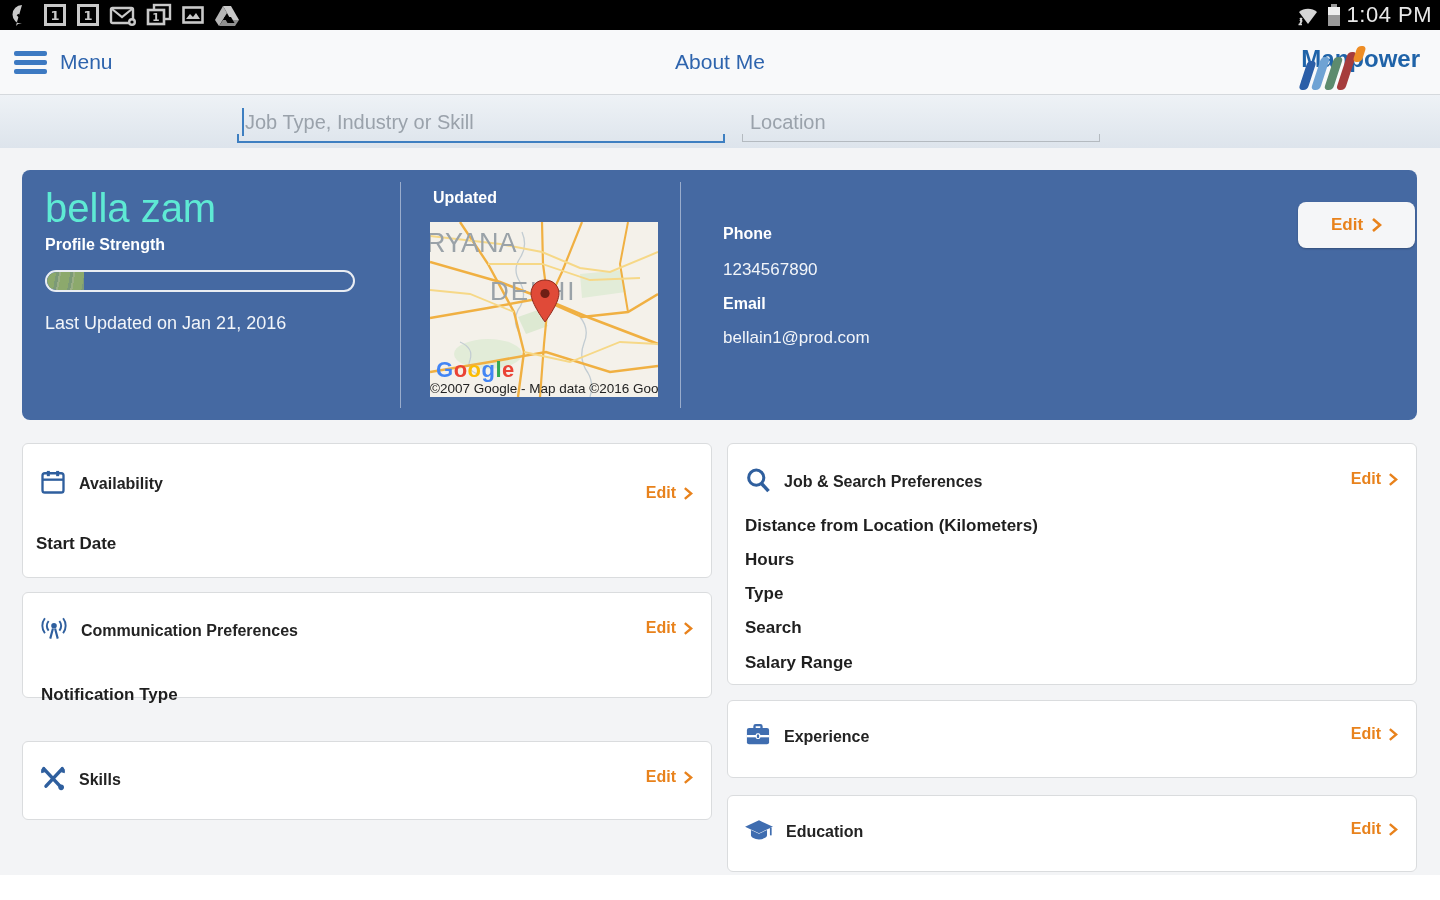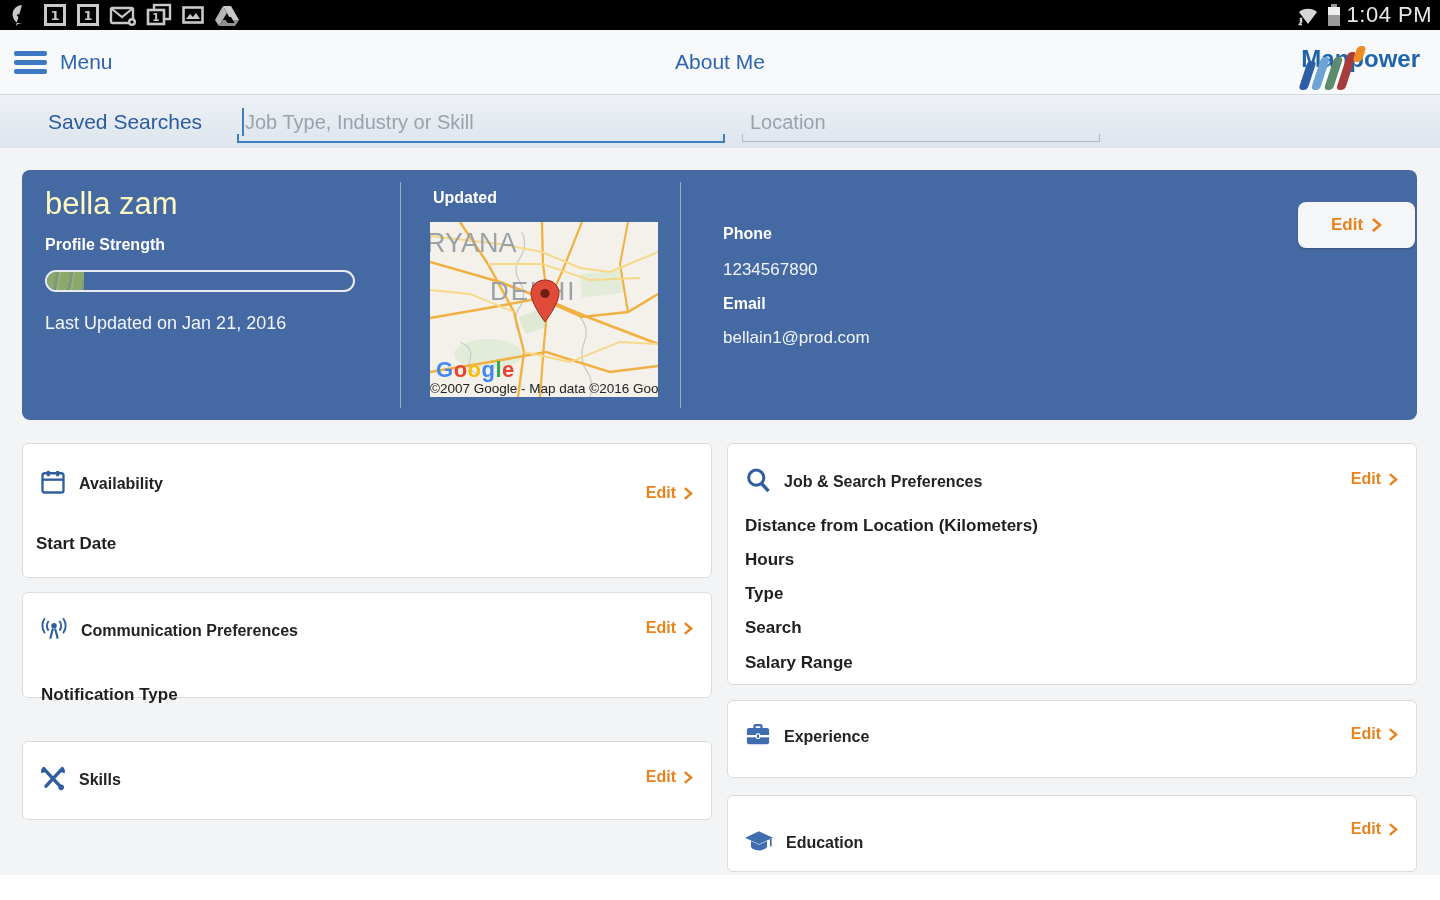--- a/index.html
+++ b/index.html
@@ -54,21 +54,21 @@
     color:#fff;font-size:20px;font-weight:600;border:none;border-radius:4px;cursor:pointer;
     font-family:"Liberation Sans","DejaVu Sans",sans-serif;}
 
   
   .content-bg{position:absolute;left:0;top:148px;width:1440px;height:727px;background:#f3f4f6;}
 
   
   .profile-card{position:absolute;left:22px;top:170px;width:1395px;height:250px;background:#4569a2;border-radius:8px;}
   .v-div{position:absolute;top:12px;bottom:12px;width:1px;background:rgba(255,255,255,.45);}
   .vd1{left:378px;} .vd2{left:658px;}
-  .profile-name{position:absolute;left:23px;top:16px;color:#fef9c3;font-size:31px;}
+  .profile-name{position:absolute;left:23px;top:16px;color:#5eead4;font-size:40px;}
   .strength-label{position:absolute;left:23px;top:66px;color:#fff;font-size:16px;font-weight:bold;}
   .strength-bar{position:absolute;left:23px;top:100px;width:306px;height:18px;border:2px solid #e9edf3;
     border-radius:11px;overflow:hidden;}
   .strength-fill{height:100%;width:12%;border-radius:9px 0 0 9px;
     background:repeating-linear-gradient(100deg,#8ca96c 0 9px,#7c9a77 9px 12px,#9aae85 12px 14px);}
   .last-updated{position:absolute;left:23px;top:143px;color:#f2f5f9;font-size:18px;}
   .address-label{position:absolute;left:411px;top:19px;color:#fff;font-size:16px;font-weight:bold;}
   .map-thumb{position:absolute;left:408px;top:52px;width:228px;height:175px;background:#f4f1ea;overflow:hidden;cursor:pointer;}
   .map-google{position:absolute;left:6px;bottom:14px;font-size:22px;font-weight:bold;letter-spacing:.5px;}
   .g-blue{color:#4285F4;} .g-red{color:#EA4335;} .g-yellow{color:#FBBC05;} .g-green{color:#34A853;}
@@ -186,21 +186,20 @@
           <i class="bb3"></i>
           <i class="bb4"></i>
           <i class="bb5"></i>
       </span>
       <span class="brand-name">Manpower</span>
       <span class="brand-reg">®</span>
     </div>
   </div>
 
   <div class="search-row">
-    <div class="saved-searches">Saved Searches</div>
     <div class="field field-loc">
       <input type="text" placeholder="Location" style="">
     </div>
     <div class="field field-job">
       <div class="caret"></div>
       <input type="text" placeholder="Job Type, Industry or Skill" style="">
     </div>
     <button class="find-jobs-btn">Find Jobs</button>
   </div>
 
@@ -364,21 +363,21 @@
     </div>
     <div class="edit-link" style="top:24px;">
       <span>Edit</span>
       <svg width="10" height="15" viewBox="0 0 11 16">
           <polyline points="2,2 9,8 2,14" stroke="#e8821c" stroke-width="2.6" fill="none"></polyline>
         </svg>
     </div>
   </div>
 
   <div class="card card-education">
-    <div class="card-head" style="top:31px;">
+    <div class="card-head" style="top:20px;">
       <span>
         <svg width="30" height="28" viewBox="0 0 28 24">
             <polygon points="14,3 27,9 14,15 1,9" fill="#3f6db0"></polygon>
             <path d="M6.5 12 v5 c0 2 3.5 3.8 7.5 3.8 s7.5 -1.8 7.5 -3.8 v-5 l-7.5 3.5z" fill="#3f6db0"></path>
             <line x1="25" y1="10" x2="25" y2="17" stroke="#3f6db0" stroke-width="1.6"></line>
           </svg>
       </span>
       <span class="card-title">Education</span>
     </div>
     <div class="edit-link" style="top:24px;">

